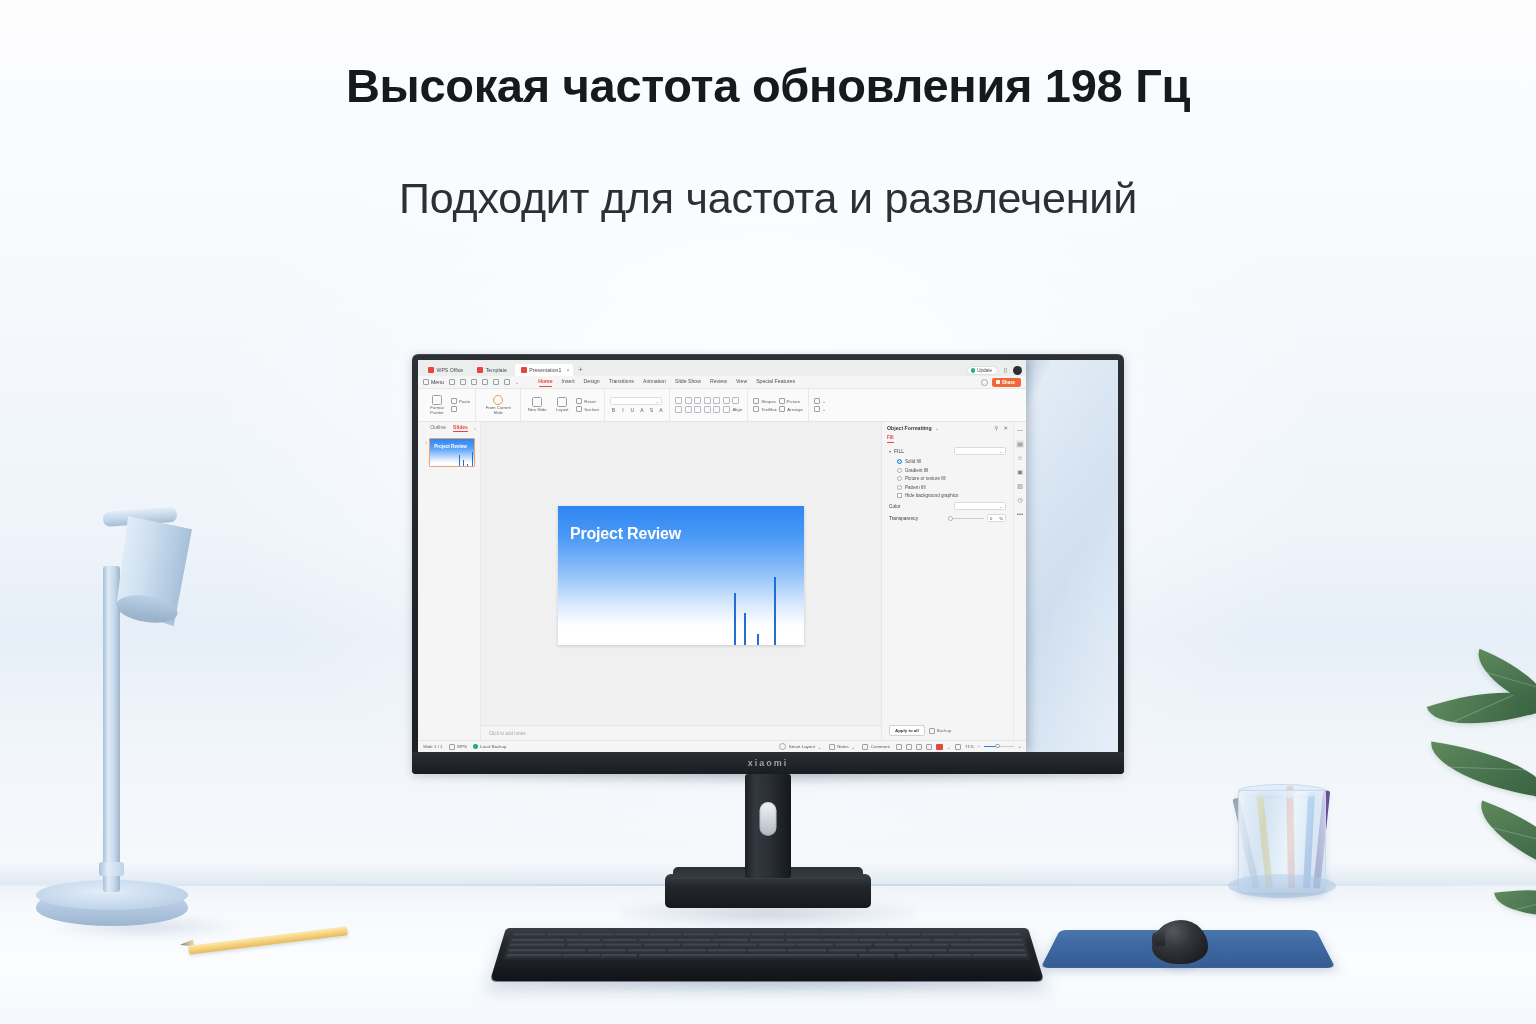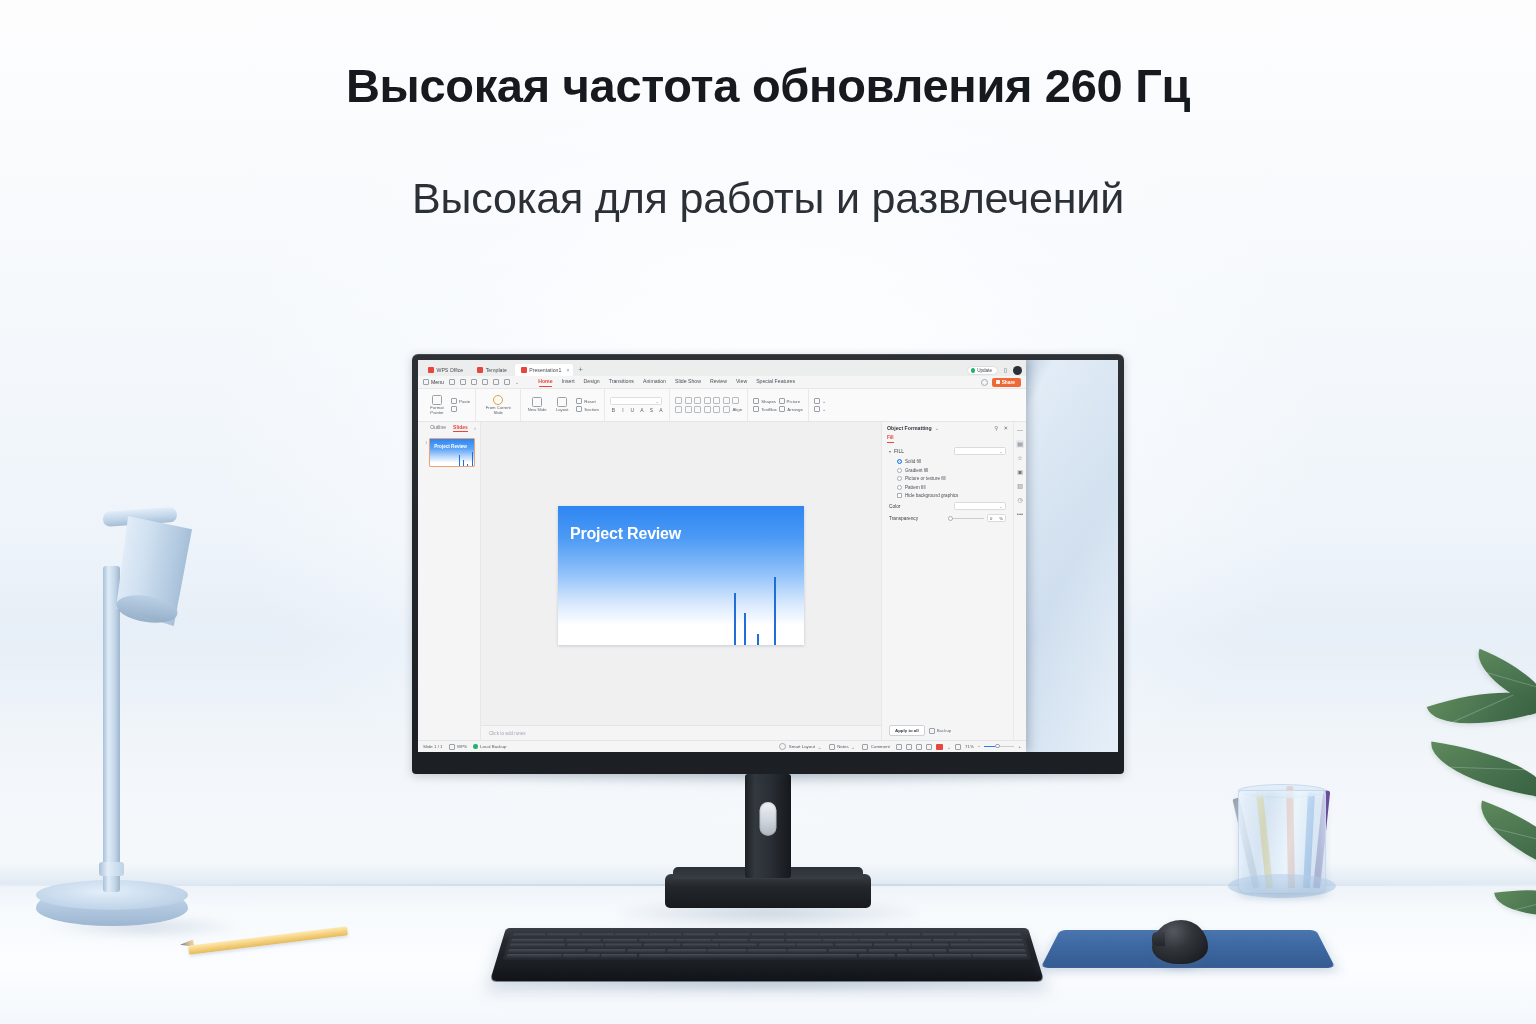--- a/index.html
+++ b/index.html
@@ -458,22 +458,22 @@
 </style>
 </head>
 <body>
 
 <div class="scene"></div>
 <div class="wall-glow"></div>
 <div class="floor-haze"></div>
 <div class="desk"></div>
 <div class="desk-edge"></div>
 
-<div class="headline">Высокая частота обновления 260 Гц</div>
-<div class="subhead">Высокая для работы и развлечений</div>
+<div class="headline">Высокая частота обновления 198 Гц</div>
+<div class="subhead">Подходит для частота и развлечений</div>
 
 <div class="lamp-shadow"></div>
 <div class="lamp-base"></div>
 <div class="lamp-base-top"></div>
 <div class="lamp-pole"></div>
 <div class="lamp-collar"></div>
 <div class="lamp-arm"></div>
 <div class="lamp-head"></div>
 <div class="lamp-head-rim"></div>
 
@@ -837,20 +837,23 @@
               <span class="zoomfill"></span>
               <span class="zoomknob"></span>
             </span>
             <span>+</span>
           </span>
         </div>
 
       </div>
     </div>
 
+    <div class="chin">
+      <span class="brand">xiaomi</span>
+    </div>
   </div>
 </div>
 
 <div class="kb-shadow"></div>
 <div class="kb">
   <div class="kb-face">
     <div class="kb-row">
       <span class="key"></span>
         <span class="key"></span>
         <span class="key"></span>

